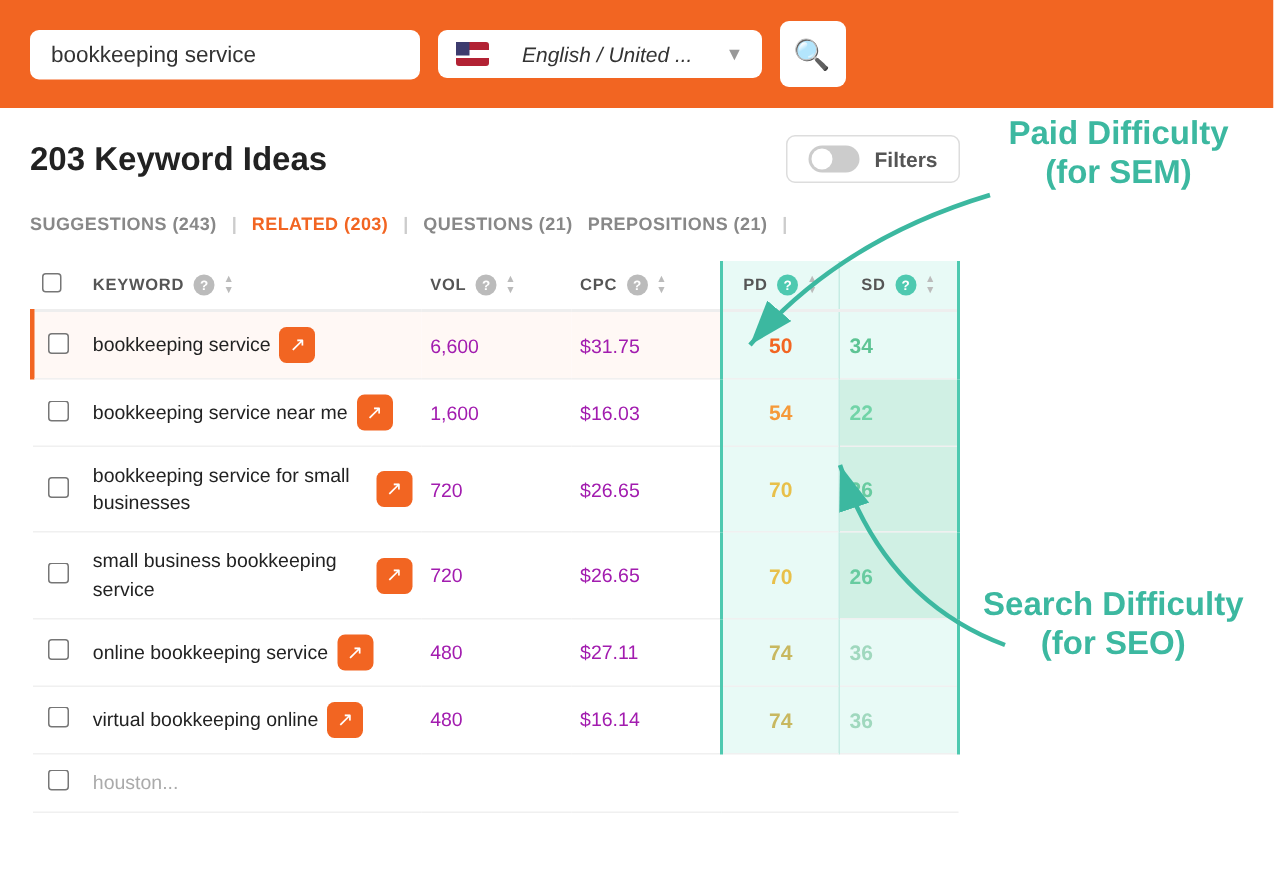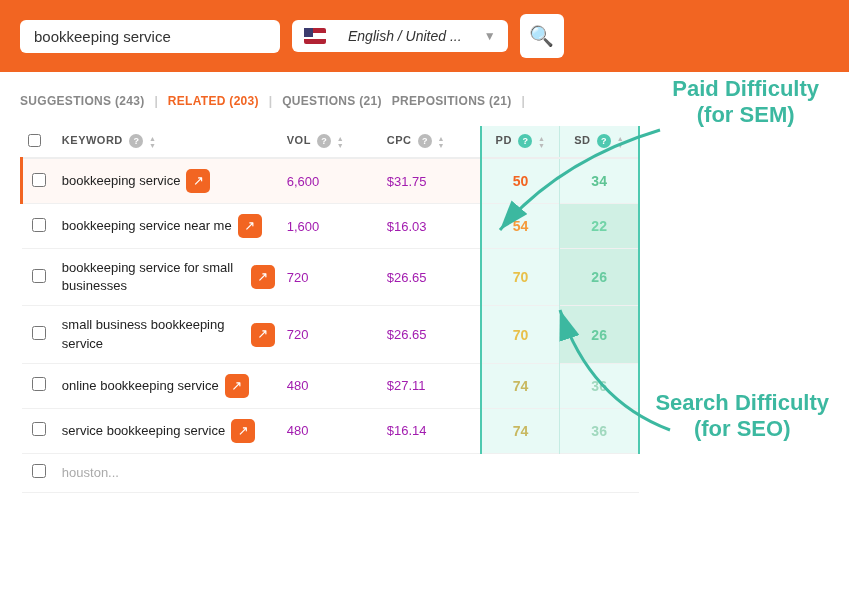--- a/index.html
+++ b/index.html
@@ -260,21 +260,20 @@
     }
     .pd-cell {
       text-align: center;
       font-weight: 700;
       font-size: 14px;
       background: #e8faf6;
       border-left: 2px solid #4ec9b0;
       border-right: 1px solid #c5ece3;
     }
     .sd-cell {
-      text-align: center;
       font-weight: 700;
       font-size: 14px;
       background: #e8faf6;
       border-right: 2px solid #4ec9b0;
     }
 
     
     .annotations {
       position: absolute;
       top: 0; left: 0;
@@ -327,20 +326,27 @@
     <span>English / United ...</span>
     <span class="chevron-down">▼</span>
   </div>
   <button class="search-btn">
     <span>🔍</span>
   </button>
 </div>
 
 <div class="main">
 
+  <div class="results-header">
+    <h1 class="results-title">203 Keyword Ideas</h1>
+    <div class="filter-area">
+      <div class="toggle-switch"></div>
+      <span class="filters-label">Filters</span>
+    </div>
+  </div>
 
   <div class="tabs">
     <span class="tab">SUGGESTIONS (243)</span>
     <span class="tab-divider">|</span>
     <span class="tab active">RELATED (203)</span>
     <span class="tab-divider">|</span>
     <span class="tab">QUESTIONS (21)</span>
     <br style="flex-basis:100%;height:0;">
     <span class="tab">PREPOSITIONS (21)</span>
     <span class="tab-divider">|</span>
@@ -455,21 +461,21 @@
     <td class="cpc-cell">$27.11</td>
     <td class="pd-cell" style="color:#c8b860;">74</td>
     <td class="sd-cell" style="color:#a0d8be; background: #e8faf6;">36</td>
   </tr>
           <tr>
     <td class="td-checkbox">
       <input type="checkbox" style="">
     </td>
     <td class="keyword-cell">
       <div class="keyword-wrap">
-        <span>service bookkeeping service</span>
+        <span>virtual bookkeeping online</span>
         <span class="link-icon">↗</span>
       </div>
     </td>
     <td class="vol-cell">480</td>
     <td class="cpc-cell">$16.14</td>
     <td class="pd-cell" style="color:#c8b860;">74</td>
     <td class="sd-cell" style="color:#a0d8be; background: #e8faf6;">36</td>
   </tr>
           <tr>
       <td class="td-checkbox">

